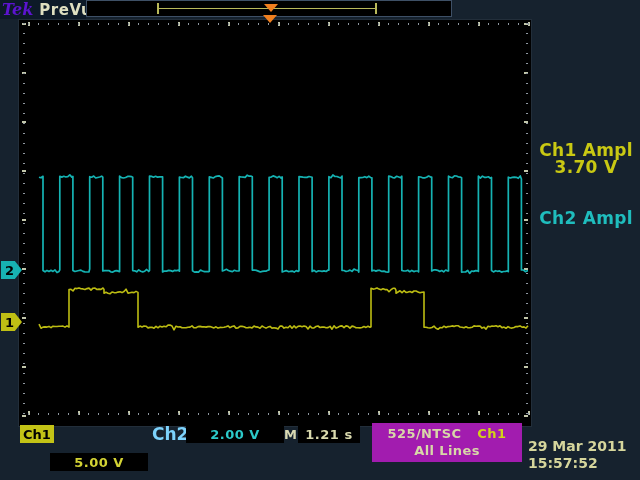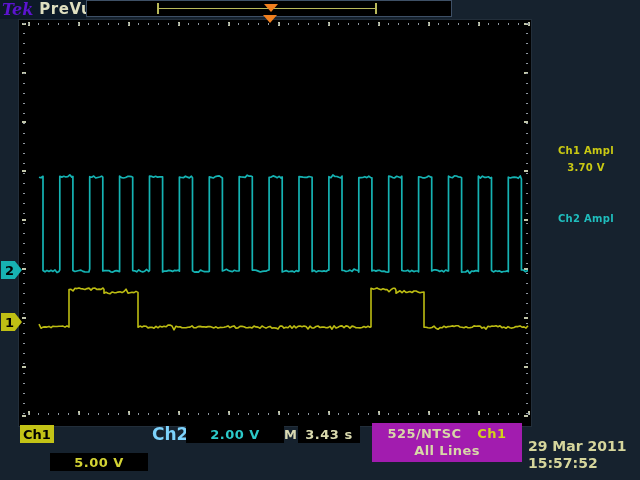--- a/index.html
+++ b/index.html
@@ -1,20 +1,20 @@
 <!DOCTYPE html>
 <html><head>
 <meta charset="utf-8">
 <style>
   html,body{margin:0;padding:0;background:#0e1824;}
   #screen{position:relative;width:640px;height:480px;background:#16222e;overflow:hidden;
           font-family:"DejaVu Sans",sans-serif;-webkit-font-smoothing:none;}
   
   #title-strip{position:absolute;left:0;top:0;width:86px;height:19px;background:#0d1a28;
-               display:flex;align-items:flex-start;}
+               display:flex;align-items:flex-end;}
   #tek-logo{font-family:"DejaVu Serif",serif;font-weight:bold;font-style:italic;
             font-size:16px;color:#5c14cf;margin-left:2px;letter-spacing:0;}
   #prevu{font-weight:bold;font-size:15px;color:#dfdfc0;margin-left:6px;letter-spacing:0.5px;}
   #trigger-bar{position:absolute;left:86px;top:0;width:366px;height:17px;background:#000;
                border:1px solid #3e5066;box-sizing:border-box;}
   .t-bracket{position:absolute;left:70px;top:2px;width:216px;height:11px;
              border-left:2px solid #b9b95a;border-right:2px solid #b9b95a;}
   .t-bracket-line{position:absolute;left:0;top:5px;width:100%;height:1px;background:#b9b95a;}
   .tri-down{width:0;height:0;border-left:7px solid transparent;border-right:7px solid transparent;
             border-top:8px solid #f07f1f;}
@@ -31,21 +31,21 @@
   #wave-svg{position:absolute;left:0;top:0;}
   
   .ch-marker{position:absolute;left:1px;width:21px;height:18px;
              clip-path:polygon(0 0,66% 0,100% 50%,66% 100%,0 100%);
              display:flex;align-items:center;justify-content:flex-start;
              font-weight:bold;font-size:13px;color:#000;padding-left:4px;box-sizing:border-box;}
   #marker-ch2{top:261px;background:#17b2b2;}
   #marker-ch1{top:313px;background:#bfbf14;}
   
   .readout{position:absolute;left:534px;width:104px;text-align:center;
-           font-weight:bold;font-size:10px;line-height:17px;letter-spacing:0.3px;}
+           font-weight:bold;font-size:17px;line-height:17px;letter-spacing:0.3px;}
   #readout-ch1{top:142px;color:#c9c913;}
   #readout-ch2{top:210px;color:#1fbdbd;}
   
   .sbox{position:absolute;background:#000;height:18px;display:flex;align-items:center;
         justify-content:center;font-weight:bold;font-size:13px;letter-spacing:0.5px;}
   #ch1-badge{position:absolute;left:20px;top:425px;height:18px;background:#c3c316;color:#000;
              font-weight:bold;font-size:13px;display:flex;align-items:center;padding:0 3px;}
   #ch1-scale{left:50px;top:425px;width:98px;color:#d3d334;margin-top:28px;}
   #ch2-label{position:absolute;left:152px;top:425px;height:18px;display:flex;align-items:center;
              color:#7dd3fc;font-weight:bold;font-size:17px;}
@@ -108,21 +108,21 @@
   </div>
   <div id="readout-ch2" class="readout">
     <div>Ch2 Ampl</div>
   </div>
 
   <div id="ch1-badge">Ch1</div>
   <div id="ch1-scale" class="sbox">5.00 V</div>
   <div id="ch2-label">Ch2</div>
   <div id="ch2-scale" class="sbox">2.00 V</div>
   <div id="tb-label">M</div>
-  <div id="tb-value" class="sbox">3.43 s</div>
+  <div id="tb-value" class="sbox">1.21 s</div>
 
   <div id="trig-box">
     <div id="trig-line1">
       <span id="trig-src-label">525/NTSC</span>
       <span id="trig-src-ch">Ch1</span>
     </div>
     <div id="trig-line2">All Lines</div>
   </div>
 
   <div id="datetime">

